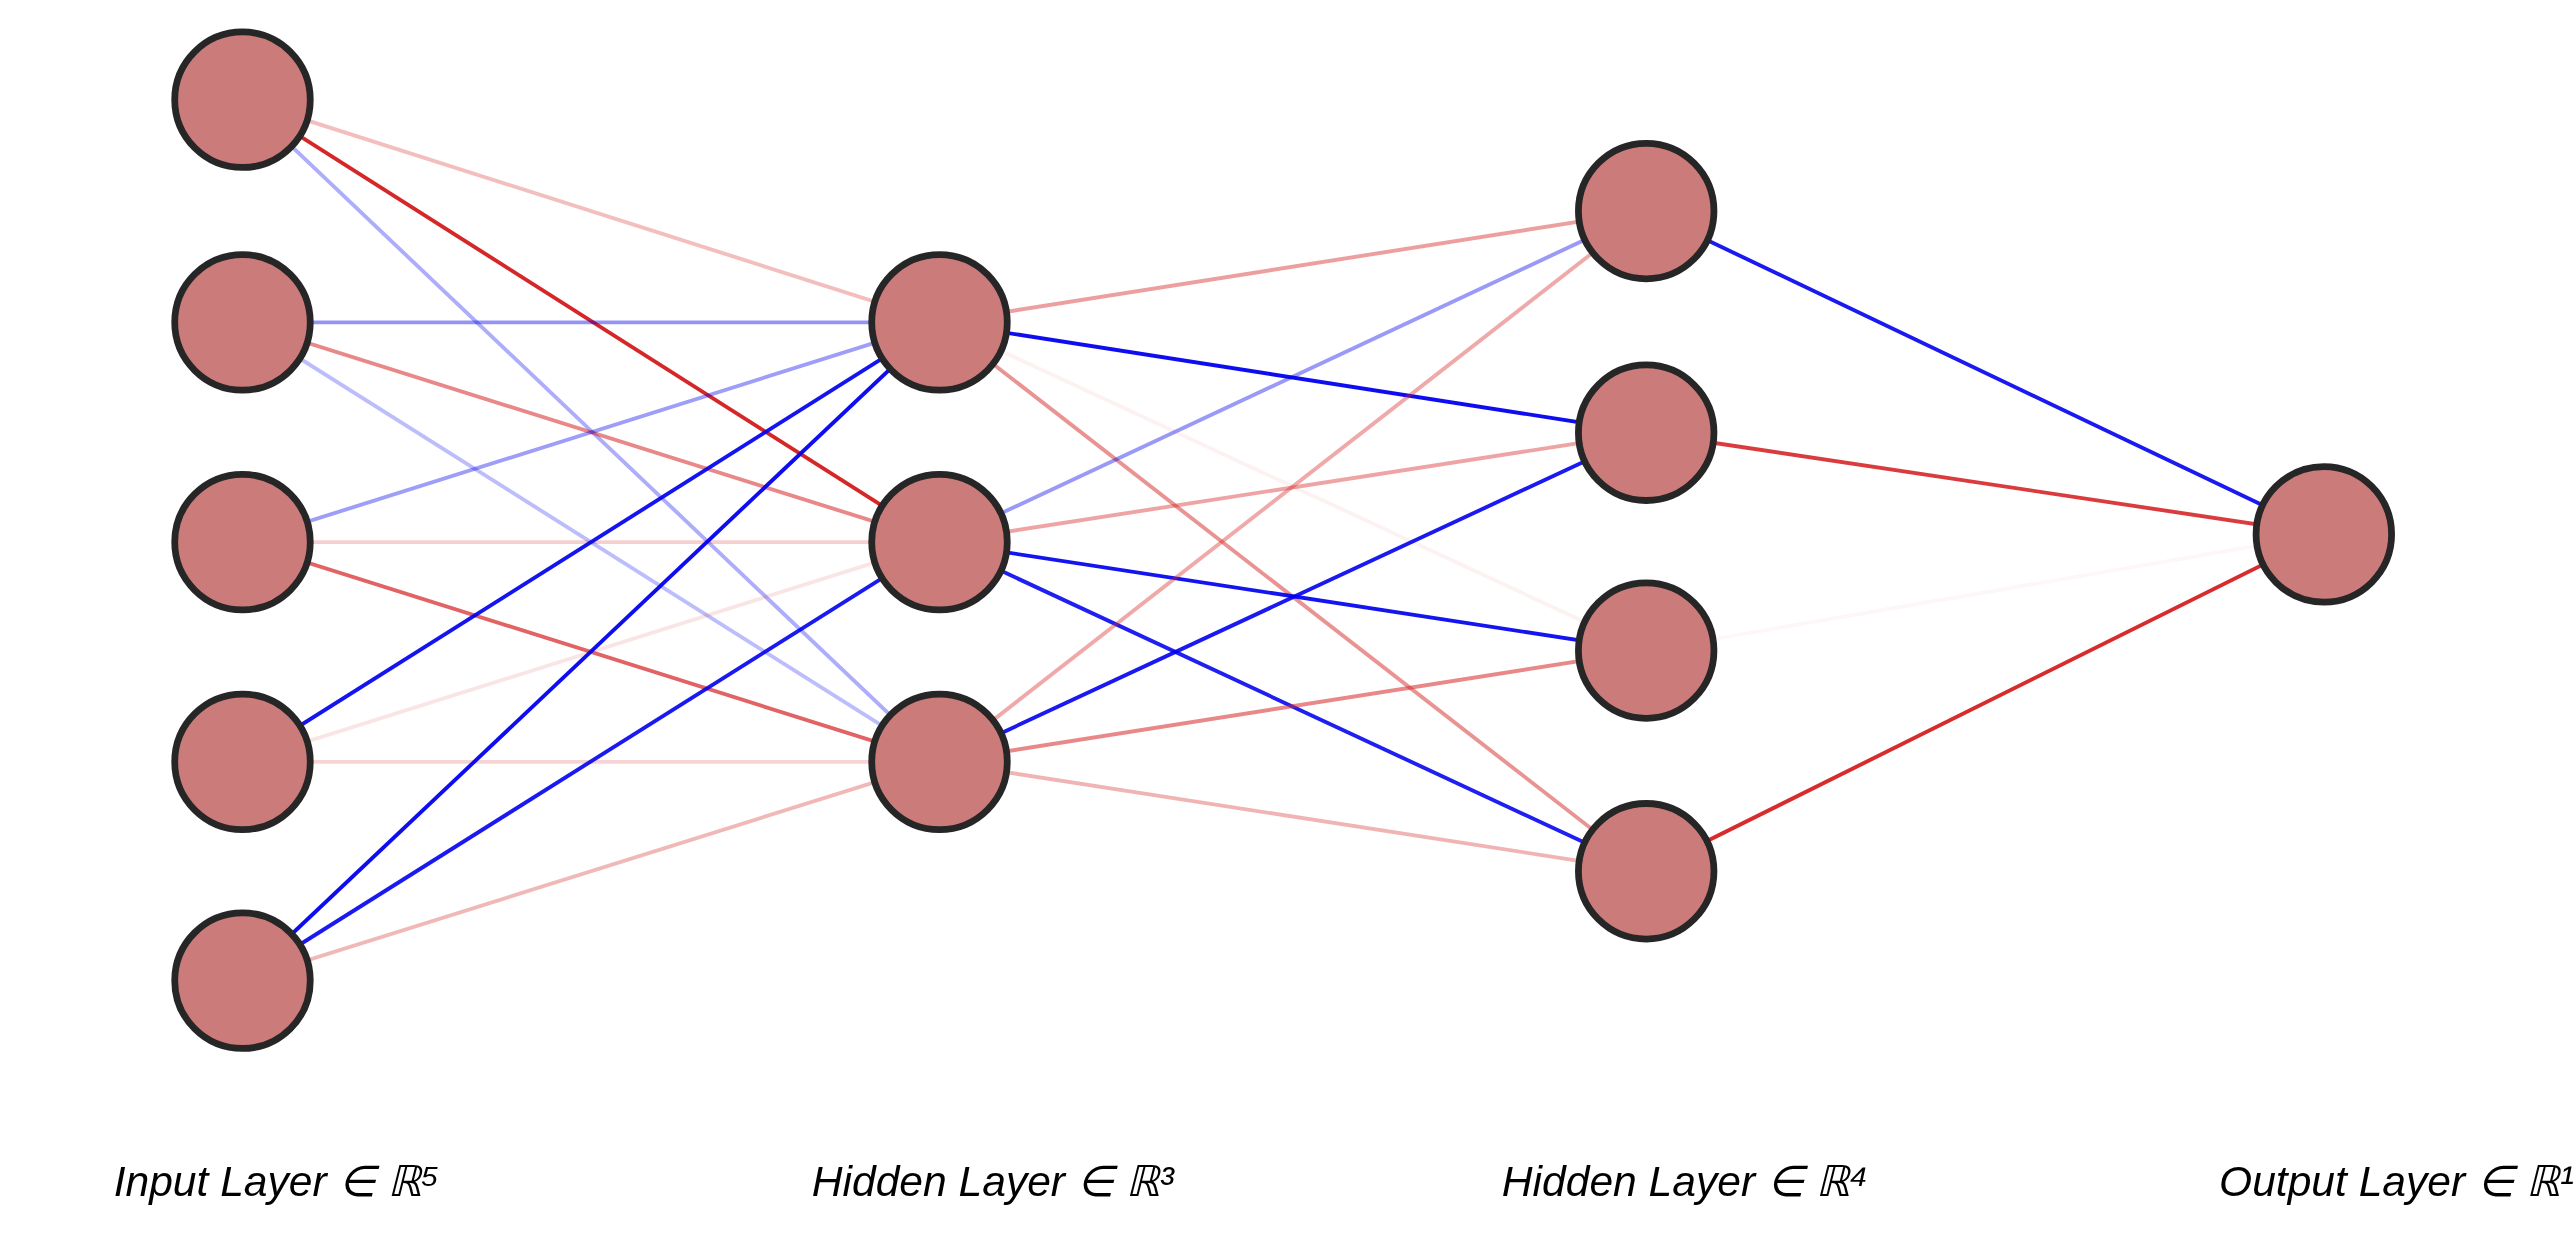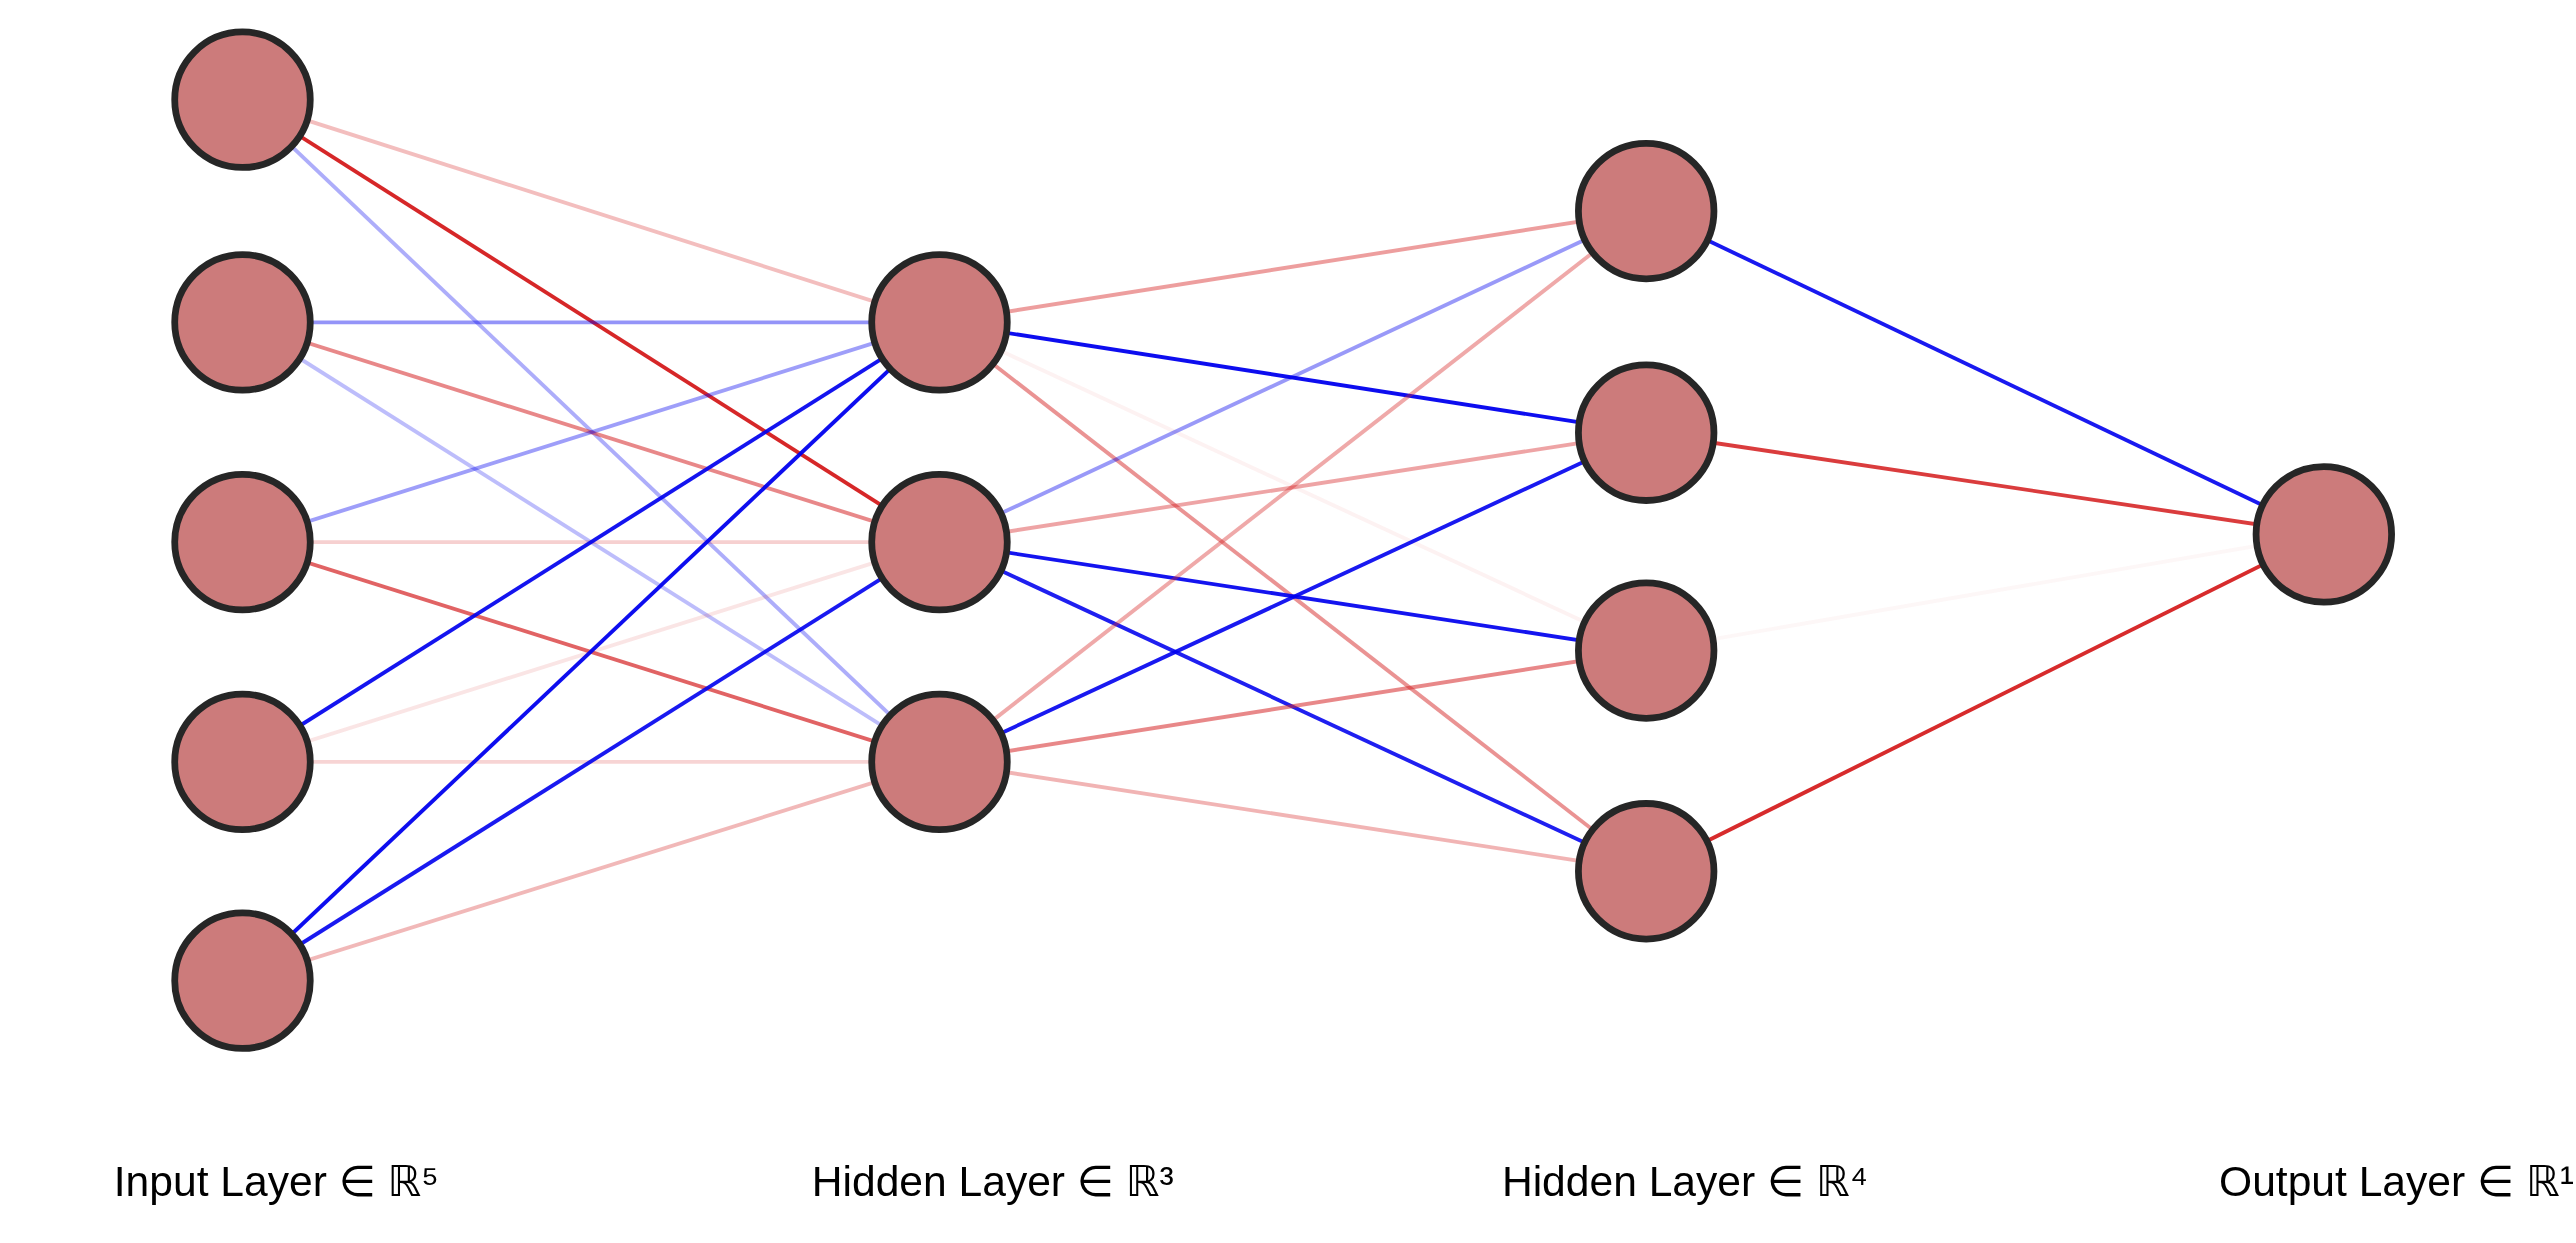--- a/index.html
+++ b/index.html
@@ -12,20 +12,21 @@
     width: 2576px;
     height: 1243px;
     font-family: "Liberation Sans", sans-serif;
     overflow: hidden;
   }
   #nn-root {
     position: relative;
     width: 2299px;
     height: 1243px;
     background: #ffffff;
+    font-style: italic;
   }
   #nn-svg {
     position: absolute;
     top: 0;
     left: 0;
     width: 2576px;
     height: 1243px;
     display: block;
   }
   .layer-caption {

